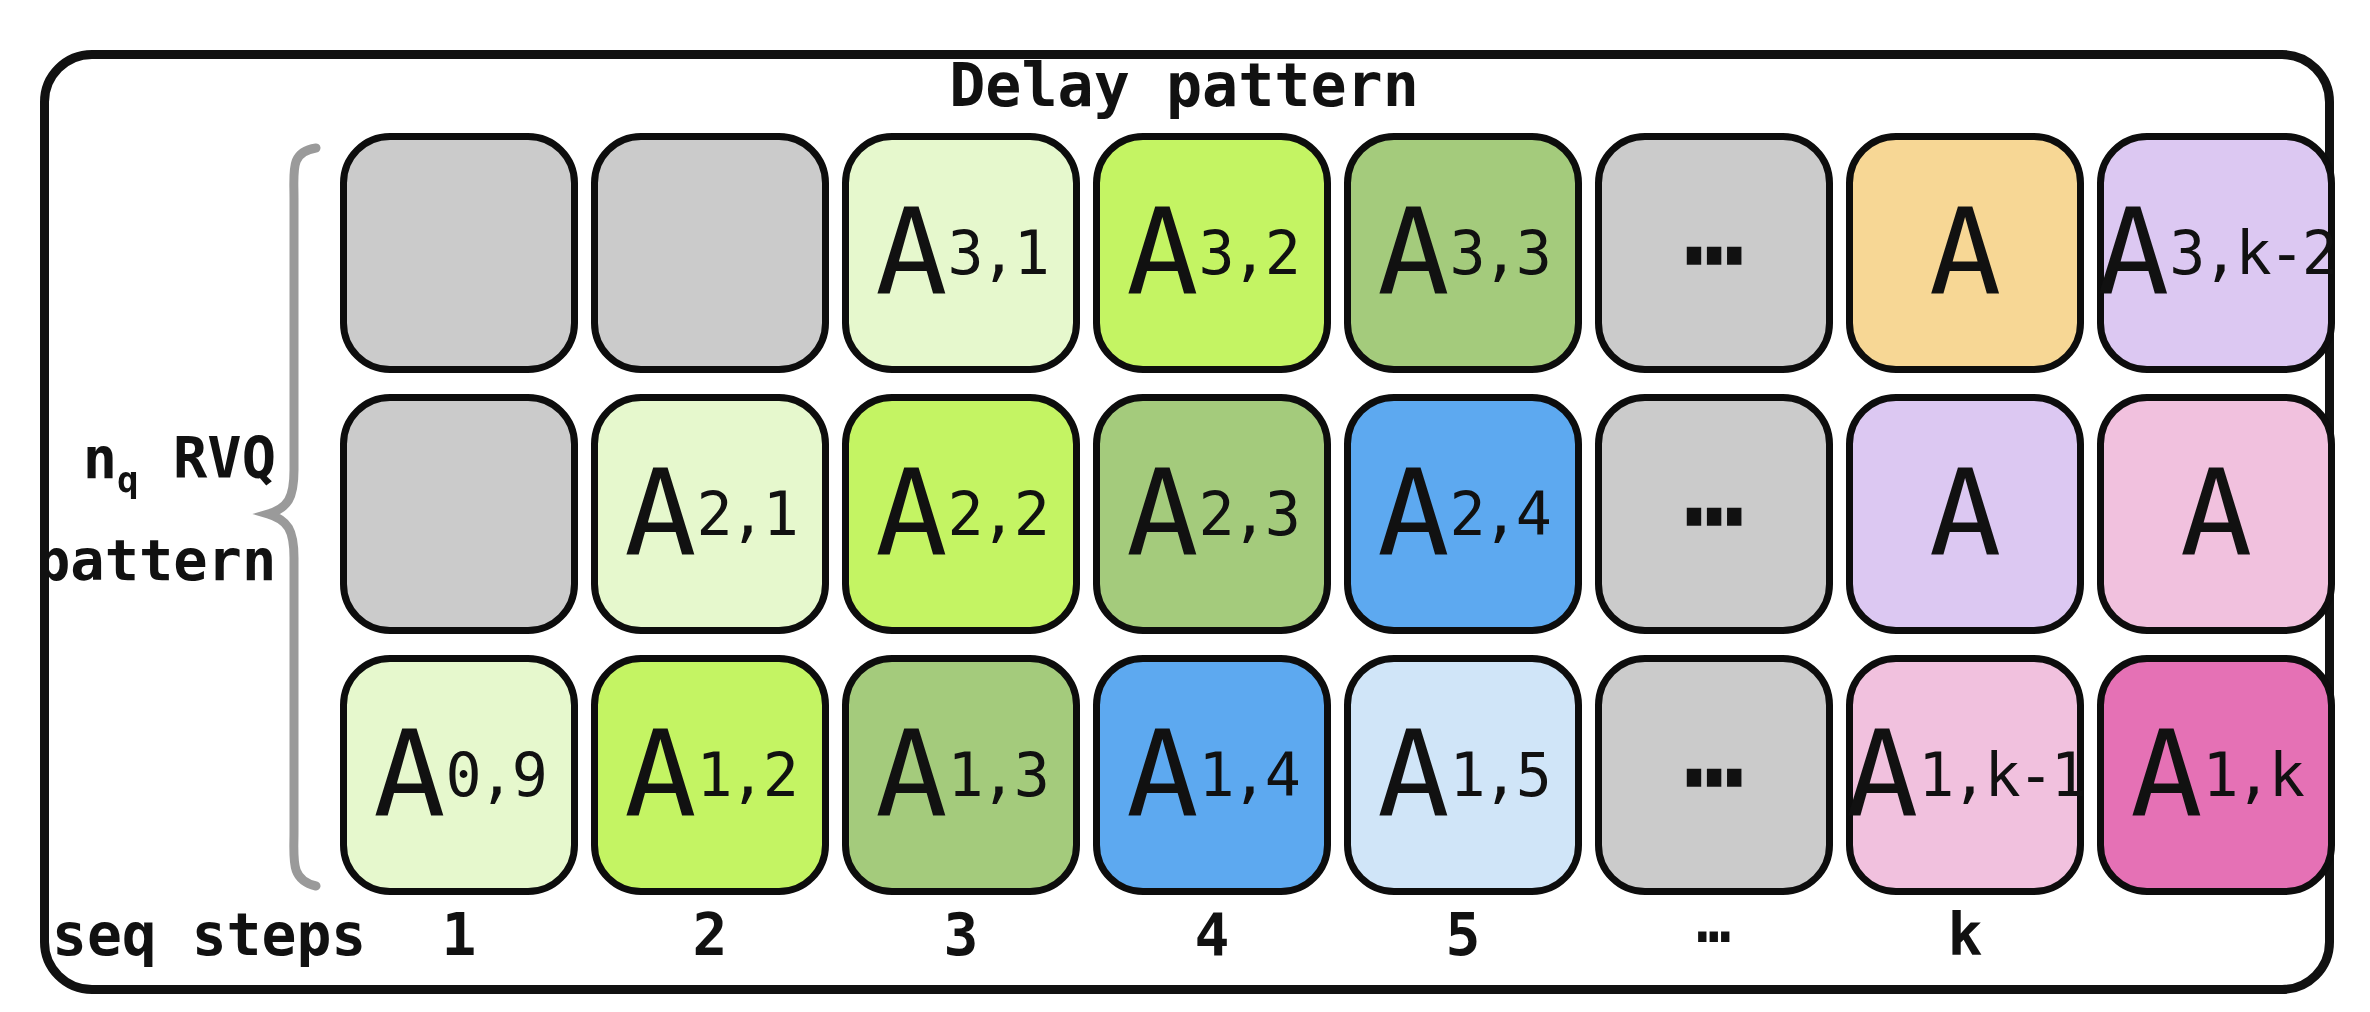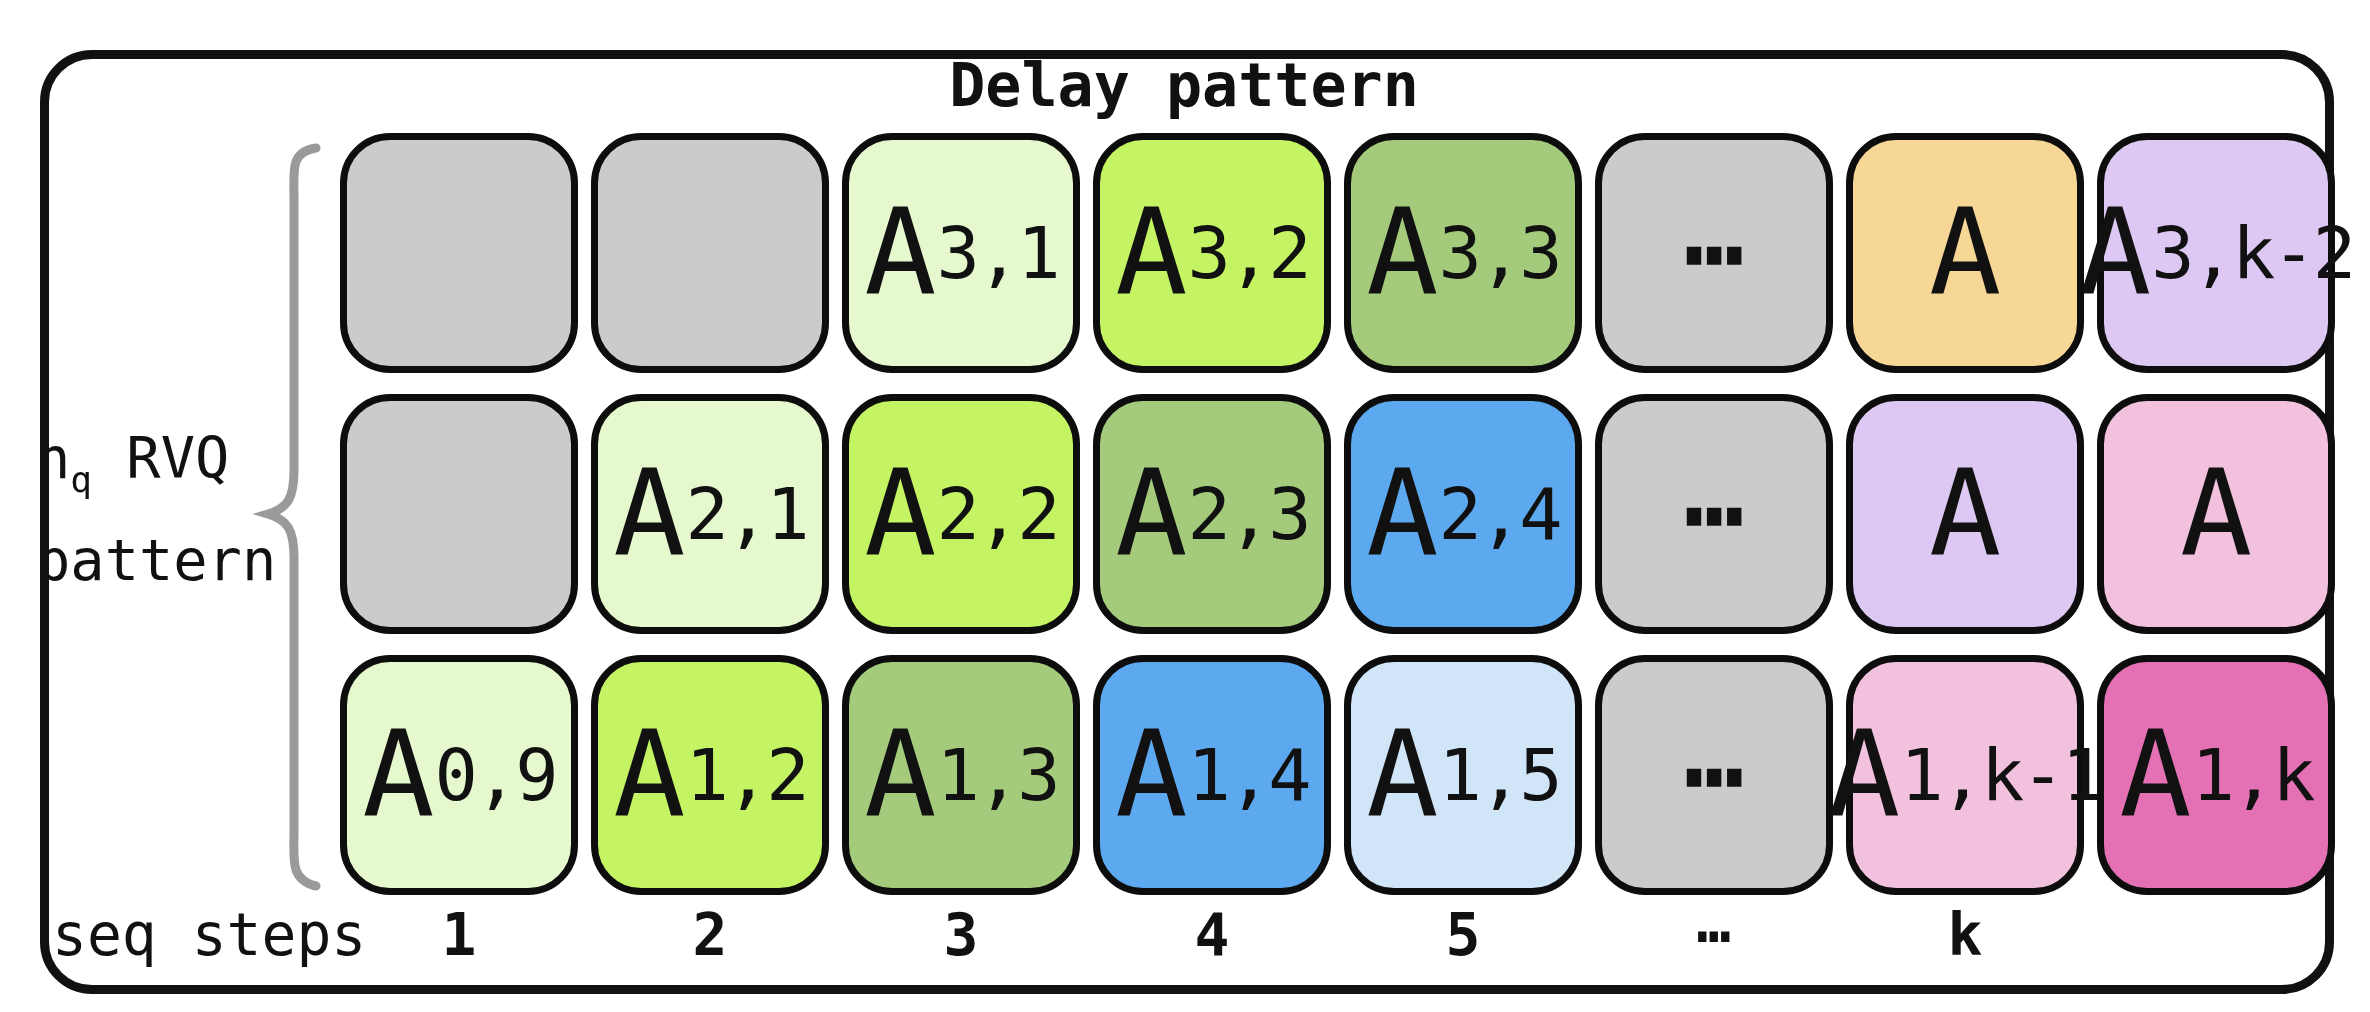--- a/index.html
+++ b/index.html
@@ -11,48 +11,48 @@
   .frame{
     position:absolute;left:40px;top:50px;width:2294px;height:944px;
     border:9px solid #111;border-radius:52px;box-sizing:border-box;
     background:#fff;
   }
   .title{
     position:absolute;left:0;top:50px;width:2368px;text-align:center;
     font-size:60px;font-weight:700;letter-spacing:0px;
   }
   .left-label{
-    position:absolute;left:36px;top:418px;width:240px;text-align:left;
-    font-size:57px;font-weight:400;line-height:80px;white-space:nowrap;
+    position:absolute;left:36px;top:418px;width:240px;text-align:right;
+    font-size:57px;font-weight:700;line-height:80px;white-space:nowrap;
   }
   .left-label .subq{font-size:36px;vertical-align:-14px;}
   .brace-svg{position:absolute;left:250px;top:140px;}
   .grid{
     position:absolute;left:340px;top:133px;
     display:grid;
     grid-template-columns:repeat(8,238px);
     grid-template-rows:repeat(3,240px);
     column-gap:13px;row-gap:21px;
   }
   .cell{
     box-sizing:border-box;border:7px solid #0d0d0d;border-radius:50px;
     display:flex;align-items:center;justify-content:center;
     font-size:120px;line-height:1;white-space:nowrap;overflow:visible;
   }
-  .cell .sub{font-size:72px;vertical-align:-24px;letter-spacing:-3px;}
+  .cell .sub{font-size:60px;vertical-align:-24px;letter-spacing:-3px;}
   .cell .ellipsis{font-size:100px;font-weight:700;}
   .axis{
     position:absolute;left:340px;top:898px;width:1995px;
     display:grid;grid-template-columns:repeat(8,238px);column-gap:13px;
   }
   .axis .tick{
     text-align:center;font-size:58px;font-weight:700;line-height:75px;height:75px;
   }
   .seq-label{
-    position:absolute;left:52px;top:898px;font-size:58px;font-weight:400;line-height:75px;
+    position:absolute;left:52px;top:898px;font-size:58px;font-weight:700;line-height:75px;
     white-space:nowrap;
   }
 </style>
 </head>
 <body>
 
 <div class="frame"></div>
 
 <div class="title">Delay pattern</div>
 

